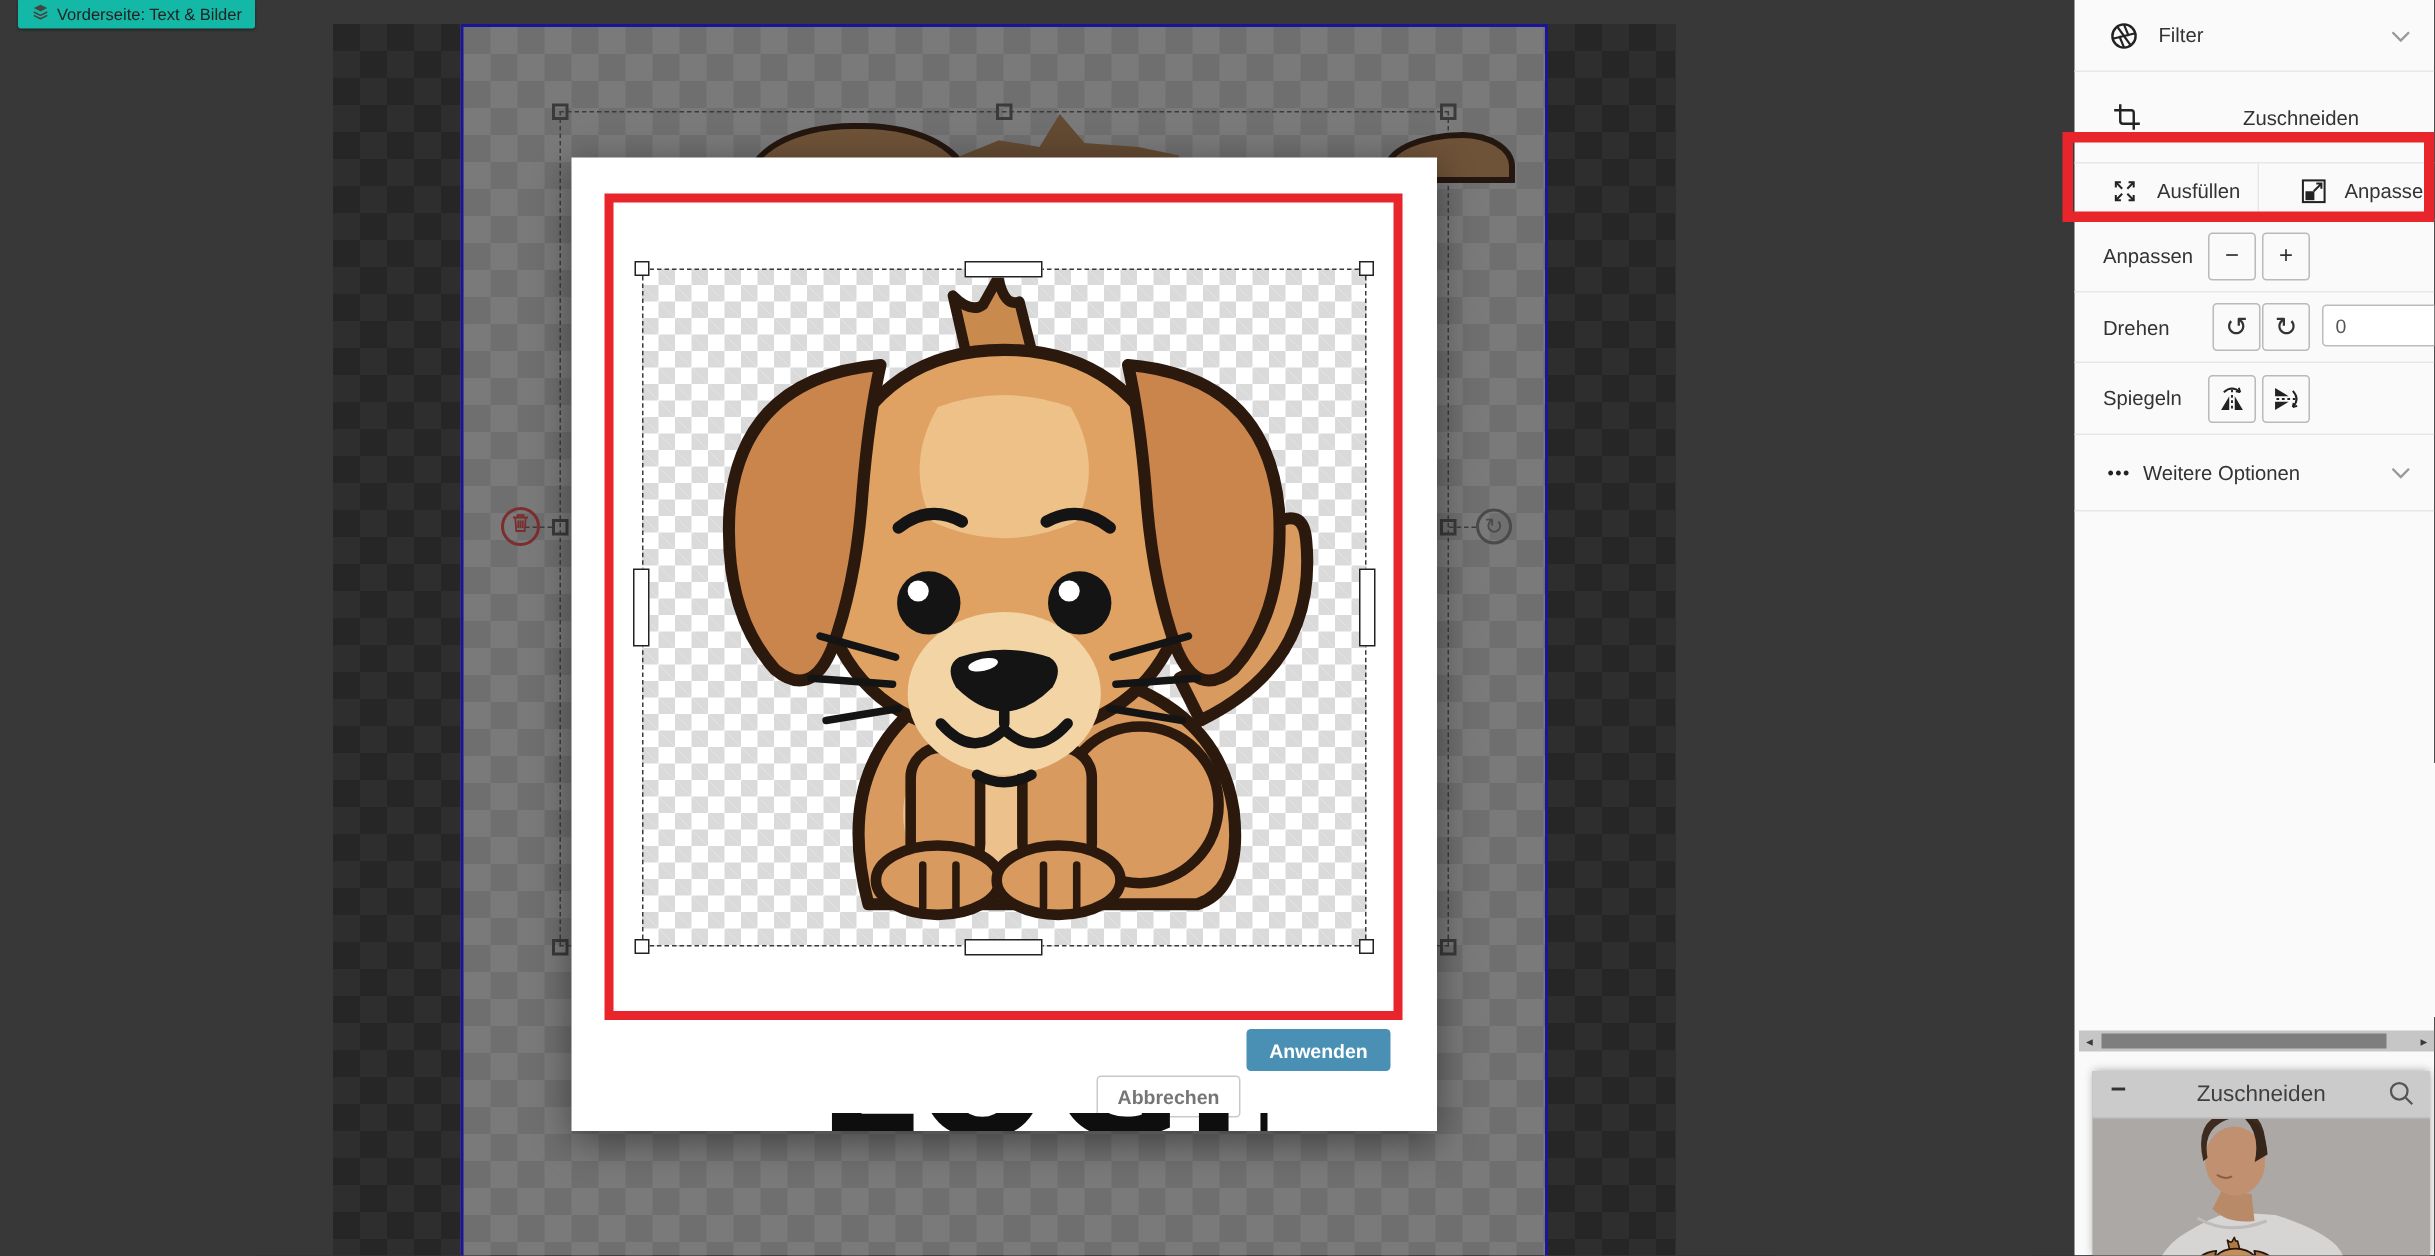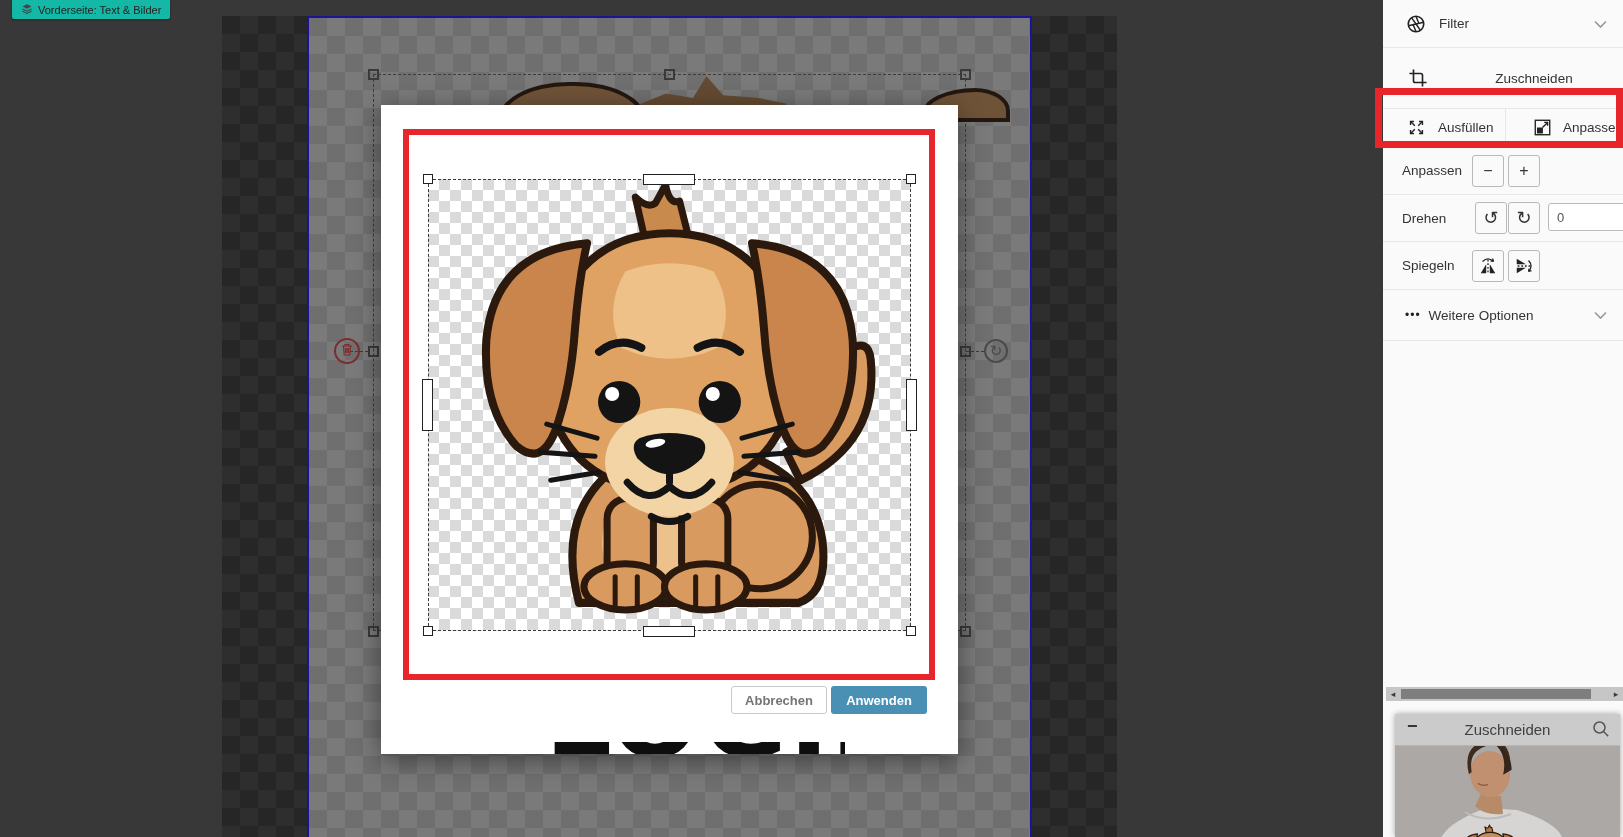--- a/index.html
+++ b/index.html
@@ -154,21 +154,21 @@
       <div class="abs crop-border"></div>
       <div class="abs c-handle" style="left:-5px;top:-5px;"></div>
       <div class="abs c-handle" style="right:-5px;top:-5px;"></div>
       <div class="abs c-handle" style="left:-5px;bottom:-5px;"></div>
       <div class="abs c-handle" style="right:-5px;bottom:-5px;"></div>
       <div class="abs m-handle" style="left:215px;top:-5px;width:52px;height:11px;"></div>
       <div class="abs m-handle" style="left:215px;bottom:-6px;width:52px;height:11px;"></div>
       <div class="abs m-handle" style="left:-6px;top:200px;width:11px;height:52px;"></div>
       <div class="abs m-handle" style="right:-6px;top:200px;width:11px;height:52px;"></div>
     </div>
-    <div class="abs btn btn-cancel" style="left:350px;top:581px;">Abbrechen</div>
+    <div class="abs btn btn-cancel" style="left:350px;top:612px;">Abbrechen</div>
     <div class="abs btn btn-apply" style="left:450px;top:581px;background:#4a90b5;">Anwenden</div>
   </div>
 
   <div class="abs clip-text" style="left:545px;top:742px;width:300px;height:12px;">
     <div>LOGIE</div>
   </div>
 
   <div class="abs red-rect" style="left:403px;top:129px;width:532px;height:551px;"></div>
 
   <div class="abs sidebar">

